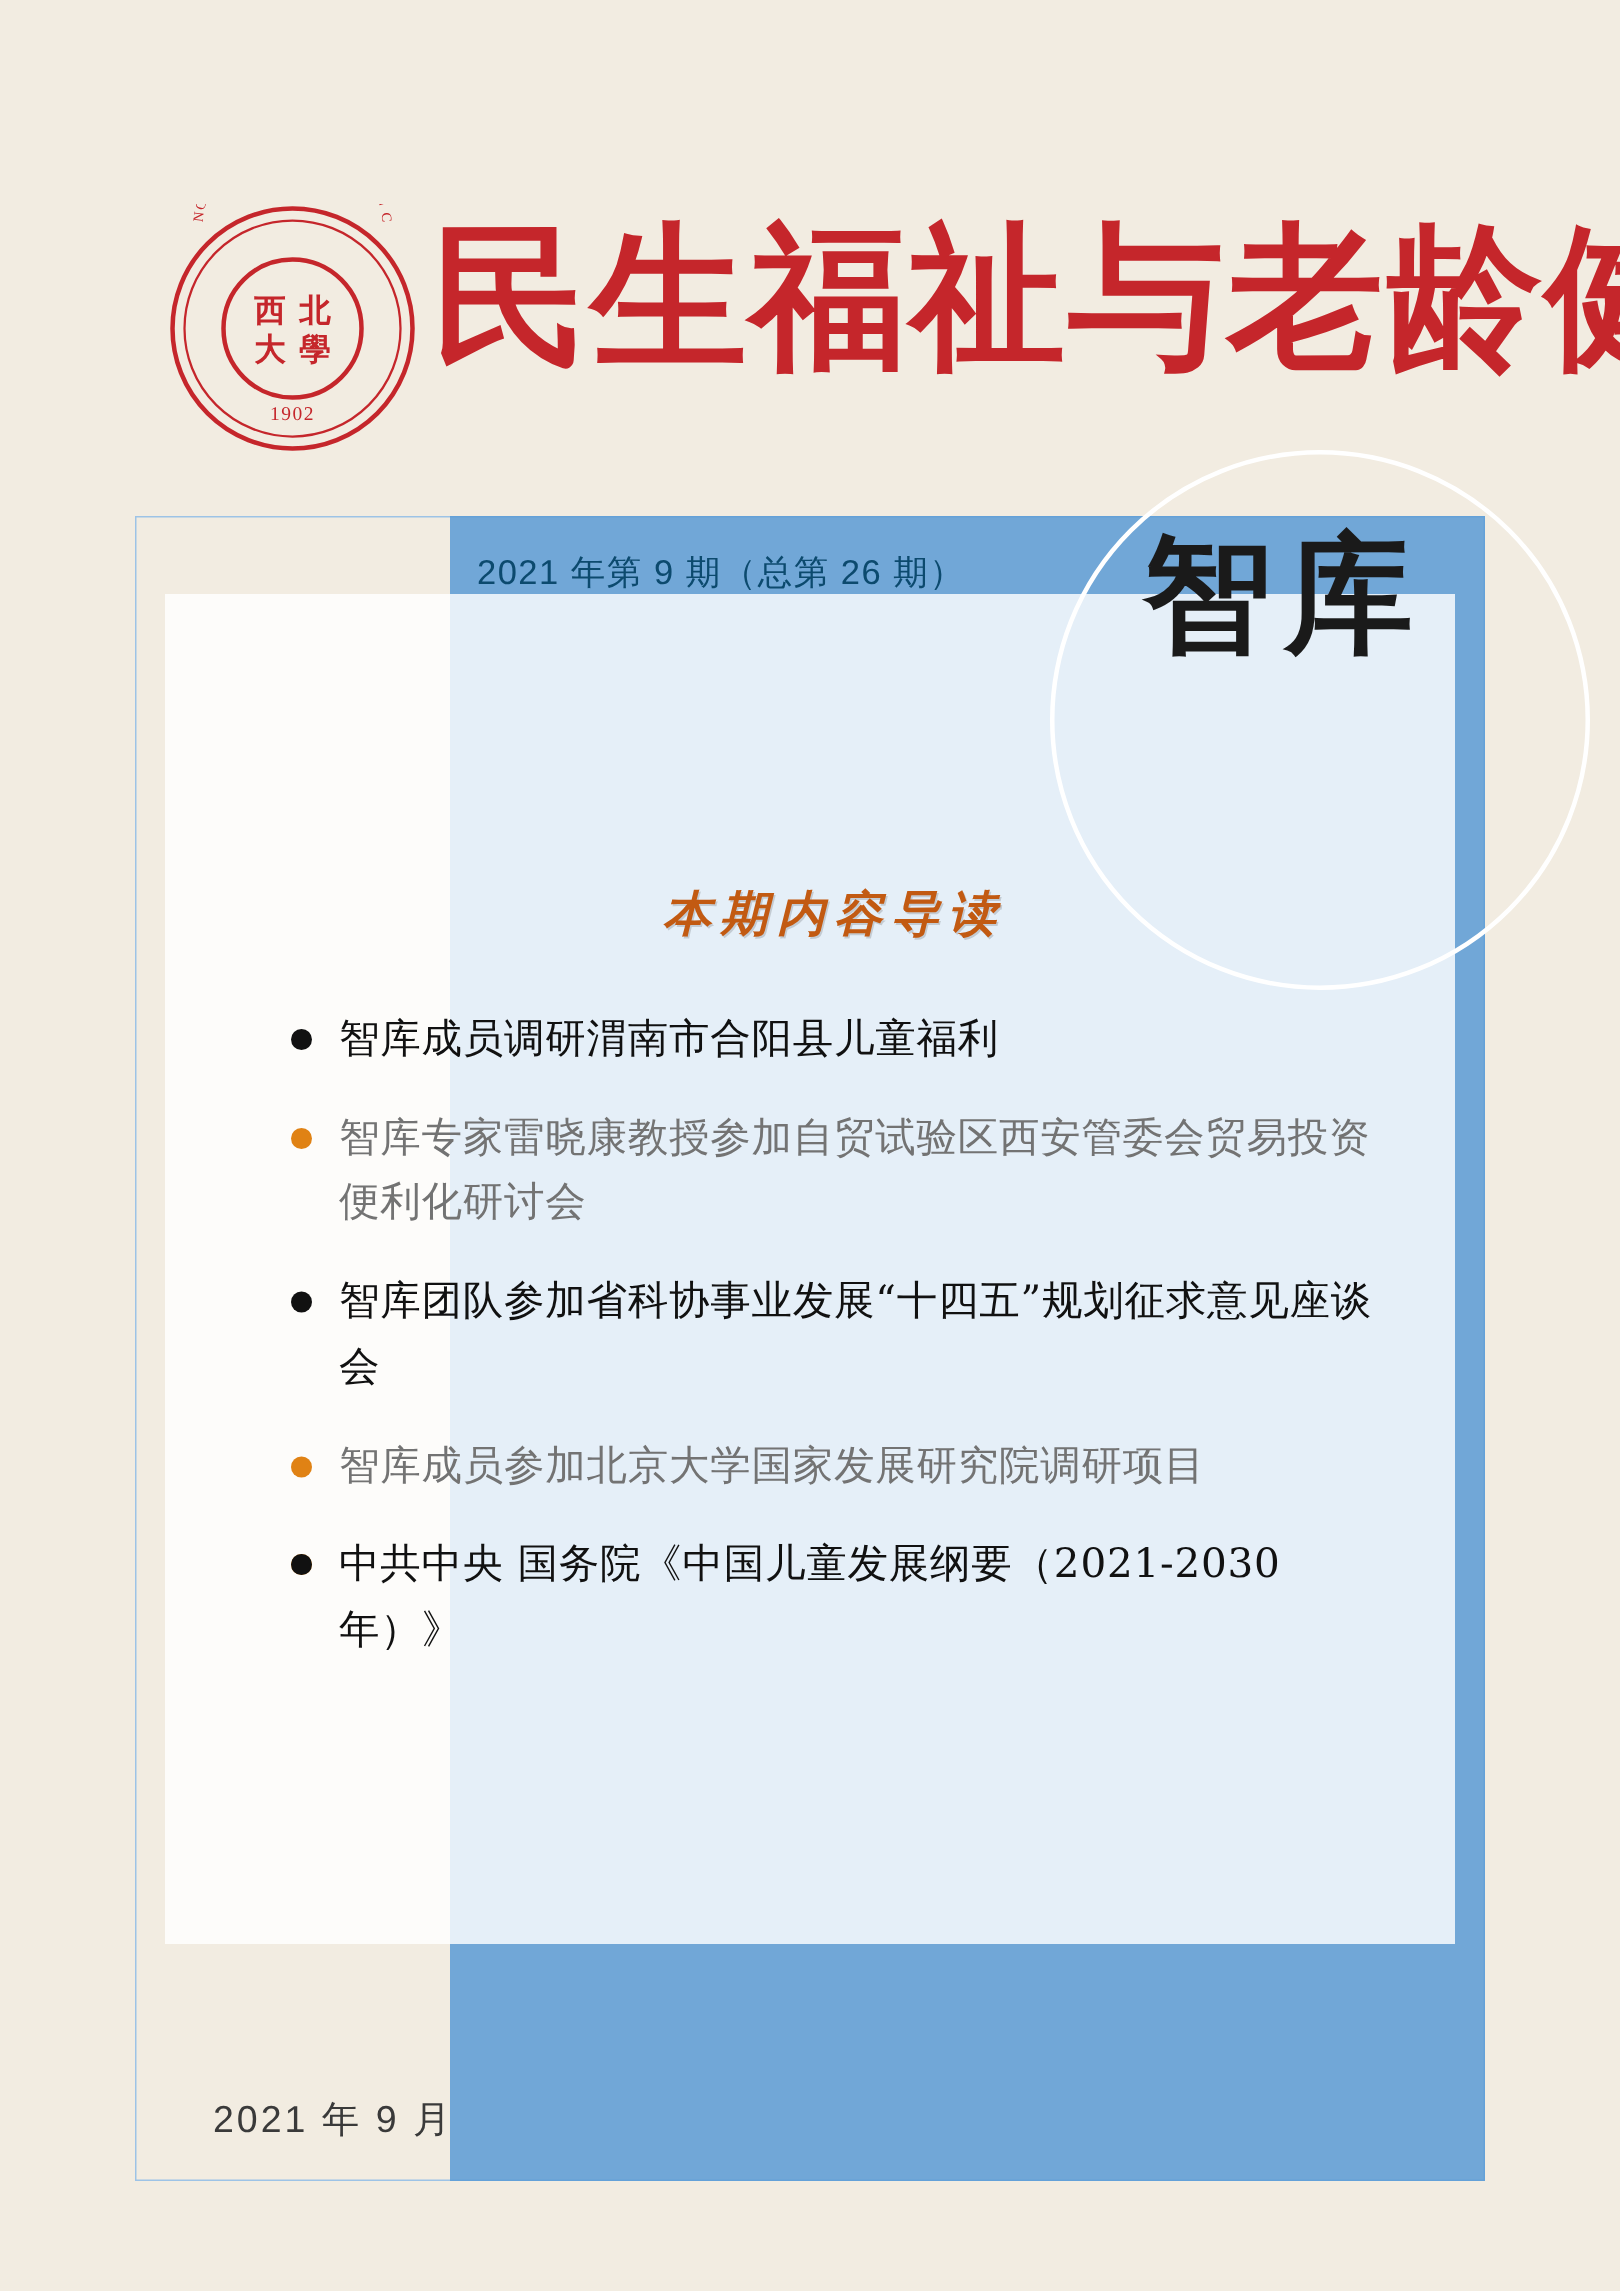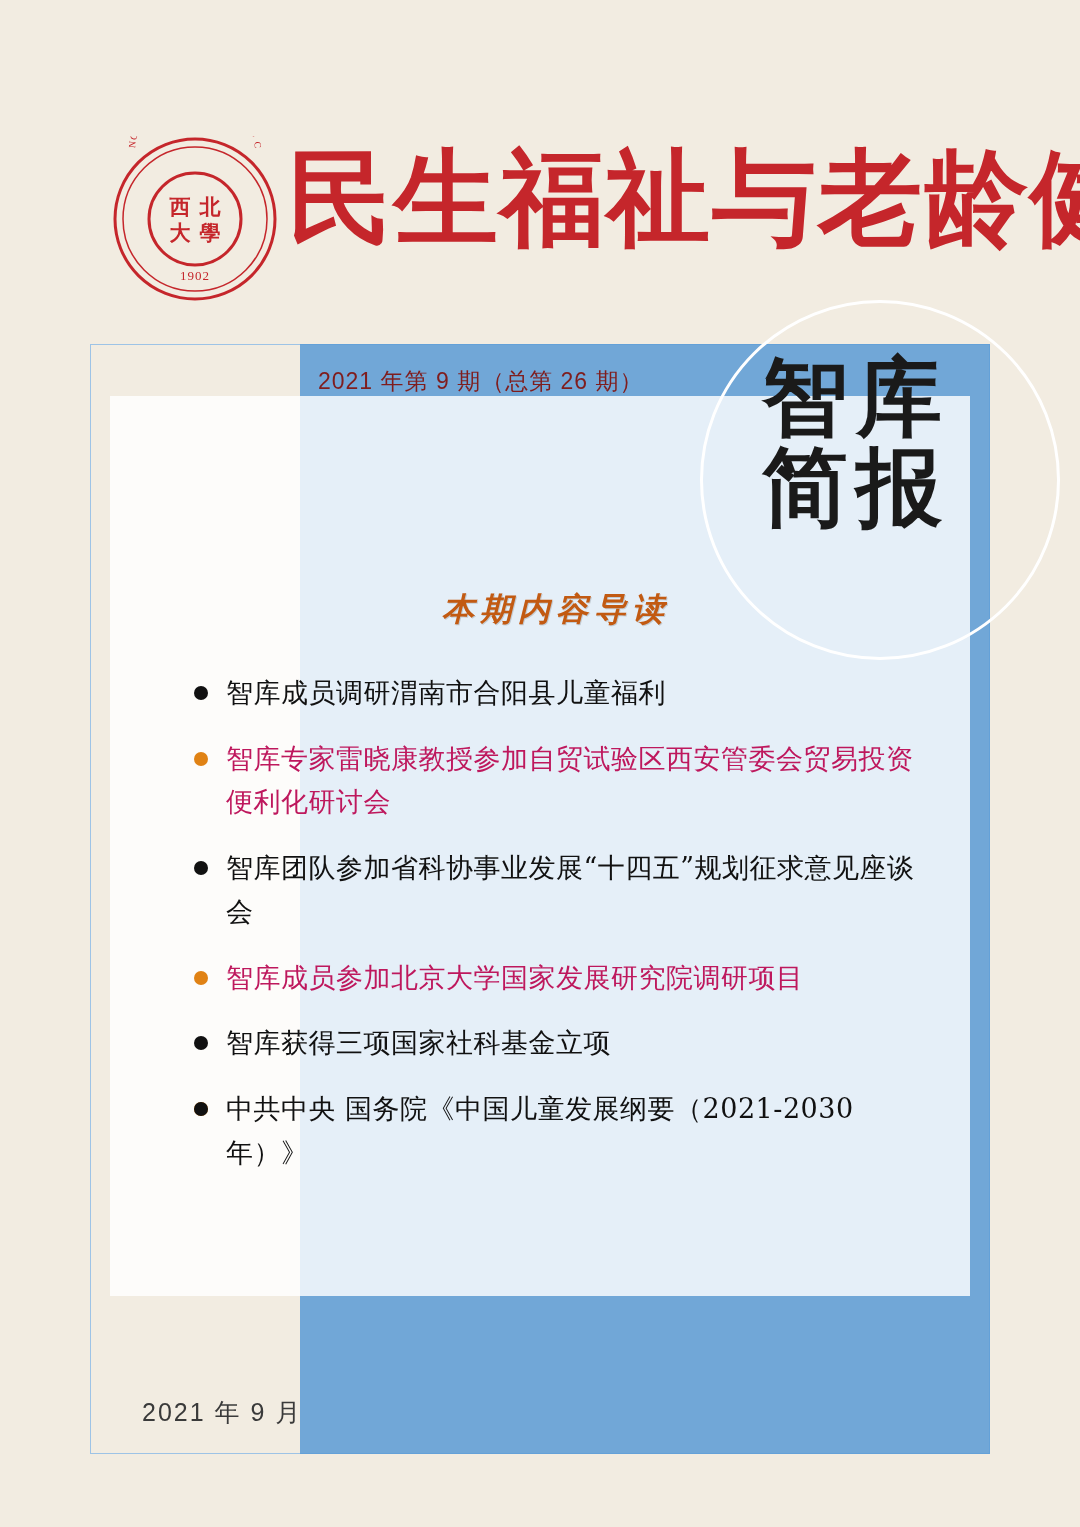--- a/index.html
+++ b/index.html
@@ -76,21 +76,21 @@
     height: 900px;
     background: rgba(255,255,255,0.82);
   }
 
   .issue-line {
     position: absolute;
     left: 318px;
     top: 366px;
     font-family: "Liberation Sans", sans-serif;
     font-size: 23px;
-    color: #7f1d1d;
+    color: #0c4a6e;
     letter-spacing: 1px;
   }
 
   
   .stamp-circle {
     position: absolute;
     left: 700px;
     top: 300px;
     width: 360px;
     height: 360px;
@@ -147,21 +147,21 @@
   }
   .toc-item .bullet {
     position: absolute;
     left: 14px;
     top: 15px;
     width: 14px;
     height: 14px;
     border-radius: 50%;
     background: #111111;
   }
-  .toc-item.orange { color: #be185d; }
+  .toc-item.orange { color: #737373; }
   .toc-item.orange .bullet { background: #e08214; }
 
   
   .footer-date {
     position: absolute;
     left: 142px;
     top: 1396px;
     font-family: "Liberation Sans", sans-serif;
     font-size: 25px;
     color: #3a3a3a;
@@ -199,21 +199,20 @@
 
   <div class="frame"></div>
   <div class="blue-panel"></div>
   <div class="white-overlay"></div>
 
   <div class="issue-line">2021 年第 9 期（总第 26 期）</div>
 
   <div class="stamp-circle"></div>
   <div class="stamp-text">
     <div>智库</div>
-    <div>简报</div>
   </div>
 
   <div class="contents-title">本期内容导读</div>
 
   <div class="toc">
     <div class="toc-item">
       <span class="bullet"></span>
       <span>智库成员调研渭南市合阳县儿童福利</span>
     </div>
     <div class="toc-item orange">
@@ -221,28 +220,24 @@
       <span>智库专家雷晓康教授参加自贸试验区西安管委会贸易投资便利化研讨会</span>
     </div>
     <div class="toc-item">
       <span class="bullet"></span>
       <span>智库团队参加省科协事业发展“十四五”规划征求意见座谈会</span>
     </div>
     <div class="toc-item orange">
       <span class="bullet"></span>
       <span>智库成员参加北京大学国家发展研究院调研项目</span>
     </div>
+    <div class="toc-item orange">
+      <span class="bullet"></span>
+    </div>
     <div class="toc-item">
       <span class="bullet"></span>
-      <span>智库获得三项国家社科基金立项</span>
-    </div>
-    <div class="toc-item orange">
-      <span class="bullet"></span>
-    </div>
-    <div class="toc-item">
-      <span class="bullet"></span>
       <span>中共中央  国务院《中国儿童发展纲要（2021-2030 年）》</span>
     </div>
   </div>
 
   <div class="footer-date">2021 年 9 月</div>
 
 </div>
 
 </body></html>

